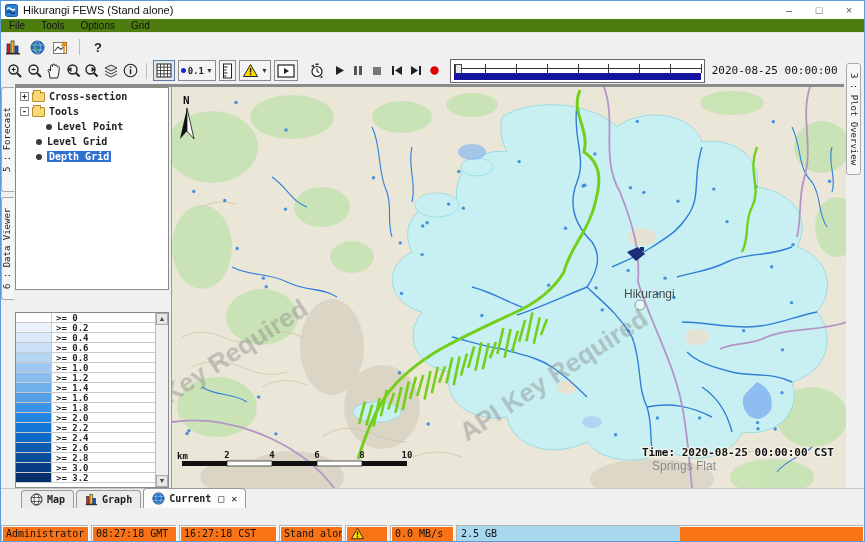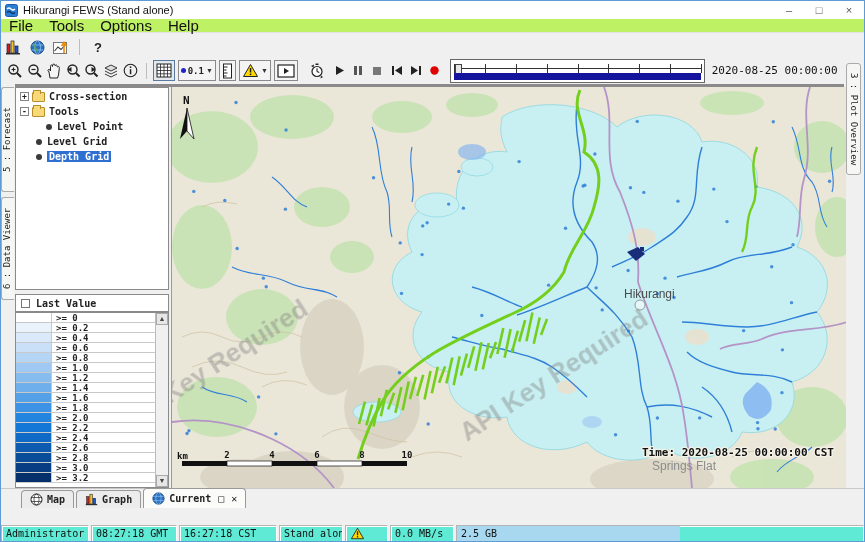--- a/index.html
+++ b/index.html
@@ -10,22 +10,22 @@
     border:1px solid #5e9bd3; overflow:hidden;
   }
   
   #titlebar { position:absolute; left:0; top:0; width:100%; height:18px; background:#ffffff;
     display:flex; align-items:center; font-size:11px; color:#111; }
   #app-icon { width:13px; height:13px; margin:0 5px 0 4px; }
   #win-controls { margin-left:auto; display:flex; }
   .winbtn { width:30px; height:18px; display:flex; align-items:center; justify-content:center;
     color:#555; font-size:11px; cursor:default; }
   
-  #menubar { position:absolute; left:0; top:18px; width:100%; height:14px; background:#bef264;
-    display:flex; align-items:center; font-size:15px; color:#111; border-bottom:1px solid #e2e2e2;}
+  #menubar { position:absolute; left:0; top:18px; width:100%; height:14px; background:#4d7c0f;
+    display:flex; align-items:center; font-size:10px; color:#111; border-bottom:1px solid #e2e2e2;}
   .menu-item { padding:2px 8px; }
   
   #toolbar1 { position:absolute; left:0; top:36px; width:100%; height:20px; background:#f0f0f0;
     display:flex; align-items:center; }
   #toolbar2 { position:absolute; left:0; top:56px; width:100%; height:27px; background:#f0f0f0;
     display:flex; align-items:center; }
   #toolbar-split { position:absolute; left:14px; top:83px; width:831px; height:3px; background:#8a8a8a; }
   .ibtn { width:24px; height:20px; display:flex; align-items:center; justify-content:center; }
   .tbtn { height:21px; border:1px solid #8a8a8a; background:#f4f4f4; display:flex; align-items:center;
     justify-content:center; margin-right:3px; padding:0 2px;font-weight:bold; }
@@ -96,21 +96,21 @@
   .tab-ctl { font-size:10px; color:#222; margin-left:3px; }
   
   #logsrow { position:absolute; left:0; top:507px; width:100%; height:16px; background:#f0f0f0; }
   #logs-button { position:absolute; left:20px; top:0px; height:15px; padding:11px 6px; background:#f6f6f4;
     border:1px solid #999; border-radius:2px; font-family:"DejaVu Sans Mono", monospace; font-size:16px;
     font-weight:600; color:#222; line-height:13px;margin-top:36px; }
   
   #statusbar { position:absolute; left:0; top:523px; width:100%; height:19px; background:#f0f0f0;
     display:flex; align-items:center; }
   .scell { height:17px; border:1px solid #b5b5b5; border-right-color:#fff; border-bottom-color:#fff;
-    box-shadow:inset 1px 1px 0 #fdfdfd; background:#5eead4; font-family:"DejaVu Sans Mono", monospace;
+    box-shadow:inset 1px 1px 0 #fdfdfd; background:#f97316; font-family:"DejaVu Sans Mono", monospace;
     font-size:10px; color:#111; display:flex; align-items:center; padding:0 4px; margin-right:2px;
     white-space:nowrap; overflow:hidden; position:relative; }
   #mem-cell { flex:1; margin-right:0; }
   #mem-fill { position:absolute; left:0; top:0; bottom:0; width:55%; background:#a8d8f0; }
   #mem-text { position:relative; }
   svg text { user-select:none; }
 </style>
 </head>
 <body>
 
@@ -128,21 +128,21 @@
       <span class="winbtn">□</span>
       <span class="winbtn">×</span>
     </div>
   </div>
 
   <div id="menubar">
 
   <span class="menu-item">File</span>
       <span class="menu-item">Tools</span>
       <span class="menu-item">Options</span>
-      <span class="menu-item">Help</span>
+      <span class="menu-item">Grid</span>
     </div>
 
   <div id="toolbar1">
     <span class="ibtn">
       <svg width="16" height="15" viewBox="0 0 16 15">
         <rect x="1" y="13" width="14" height="1.5" fill="#333"></rect>
         <rect x="2" y="4" width="3" height="9" fill="#cc2222" stroke="#222" stroke-width="0.7"></rect>
         <rect x="6" y="1" width="3" height="12" fill="#f2c12e" stroke="#222" stroke-width="0.7"></rect>
         <rect x="10" y="6" width="3" height="7" fill="#2255cc" stroke="#222" stroke-width="0.7"></rect>
       </svg>
@@ -341,24 +341,20 @@
         <div class="tree-row" style="padding-left: 20px;">
           <span class="tree-icon bullet"></span>
           <span class="tree-label">Level Grid</span>
         </div>
         <div class="tree-row" style="padding-left: 20px;">
           <span class="tree-icon bullet"></span>
           <span class="tree-label selected">Depth Grid</span>
         </div>
       </div>
 
-    <div id="legend-header">
-      <span id="legend-checkbox"></span>
-      <span>Last Value</span>
-    </div>
     <div id="legend-box">
       <div id="legend-rows">
 
           <div class="legend-row">
             <span class="legend-swatch" style="background: rgb(255, 255, 255);"></span>
             <span class="legend-label">&gt;= 0</span>
           </div>
 
           <div class="legend-row">
             <span class="legend-swatch" style="background: rgb(234, 242, 252);"></span>

